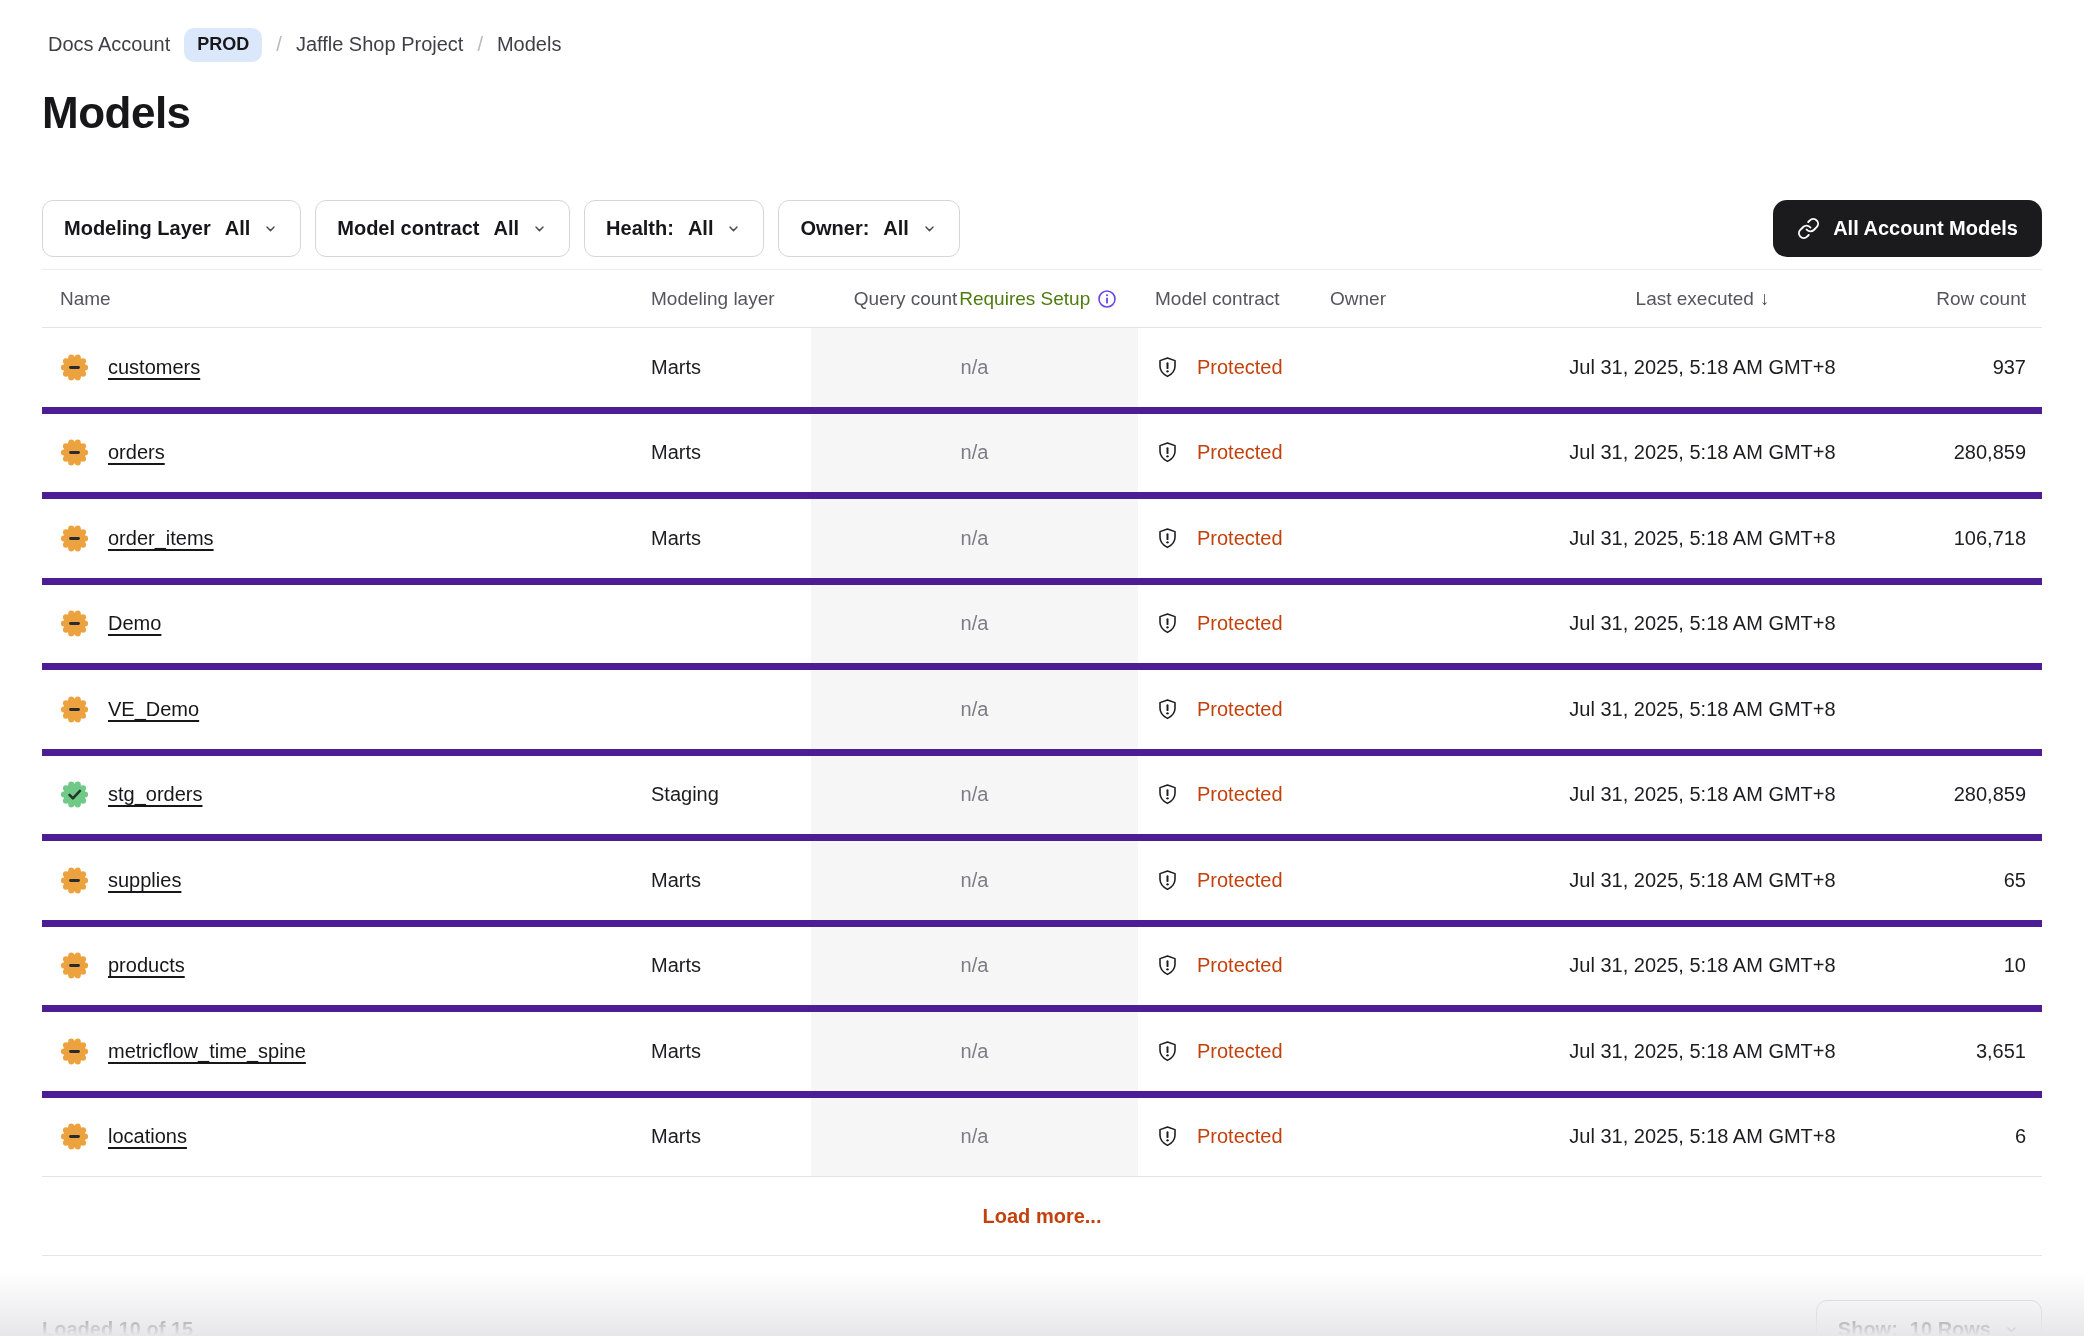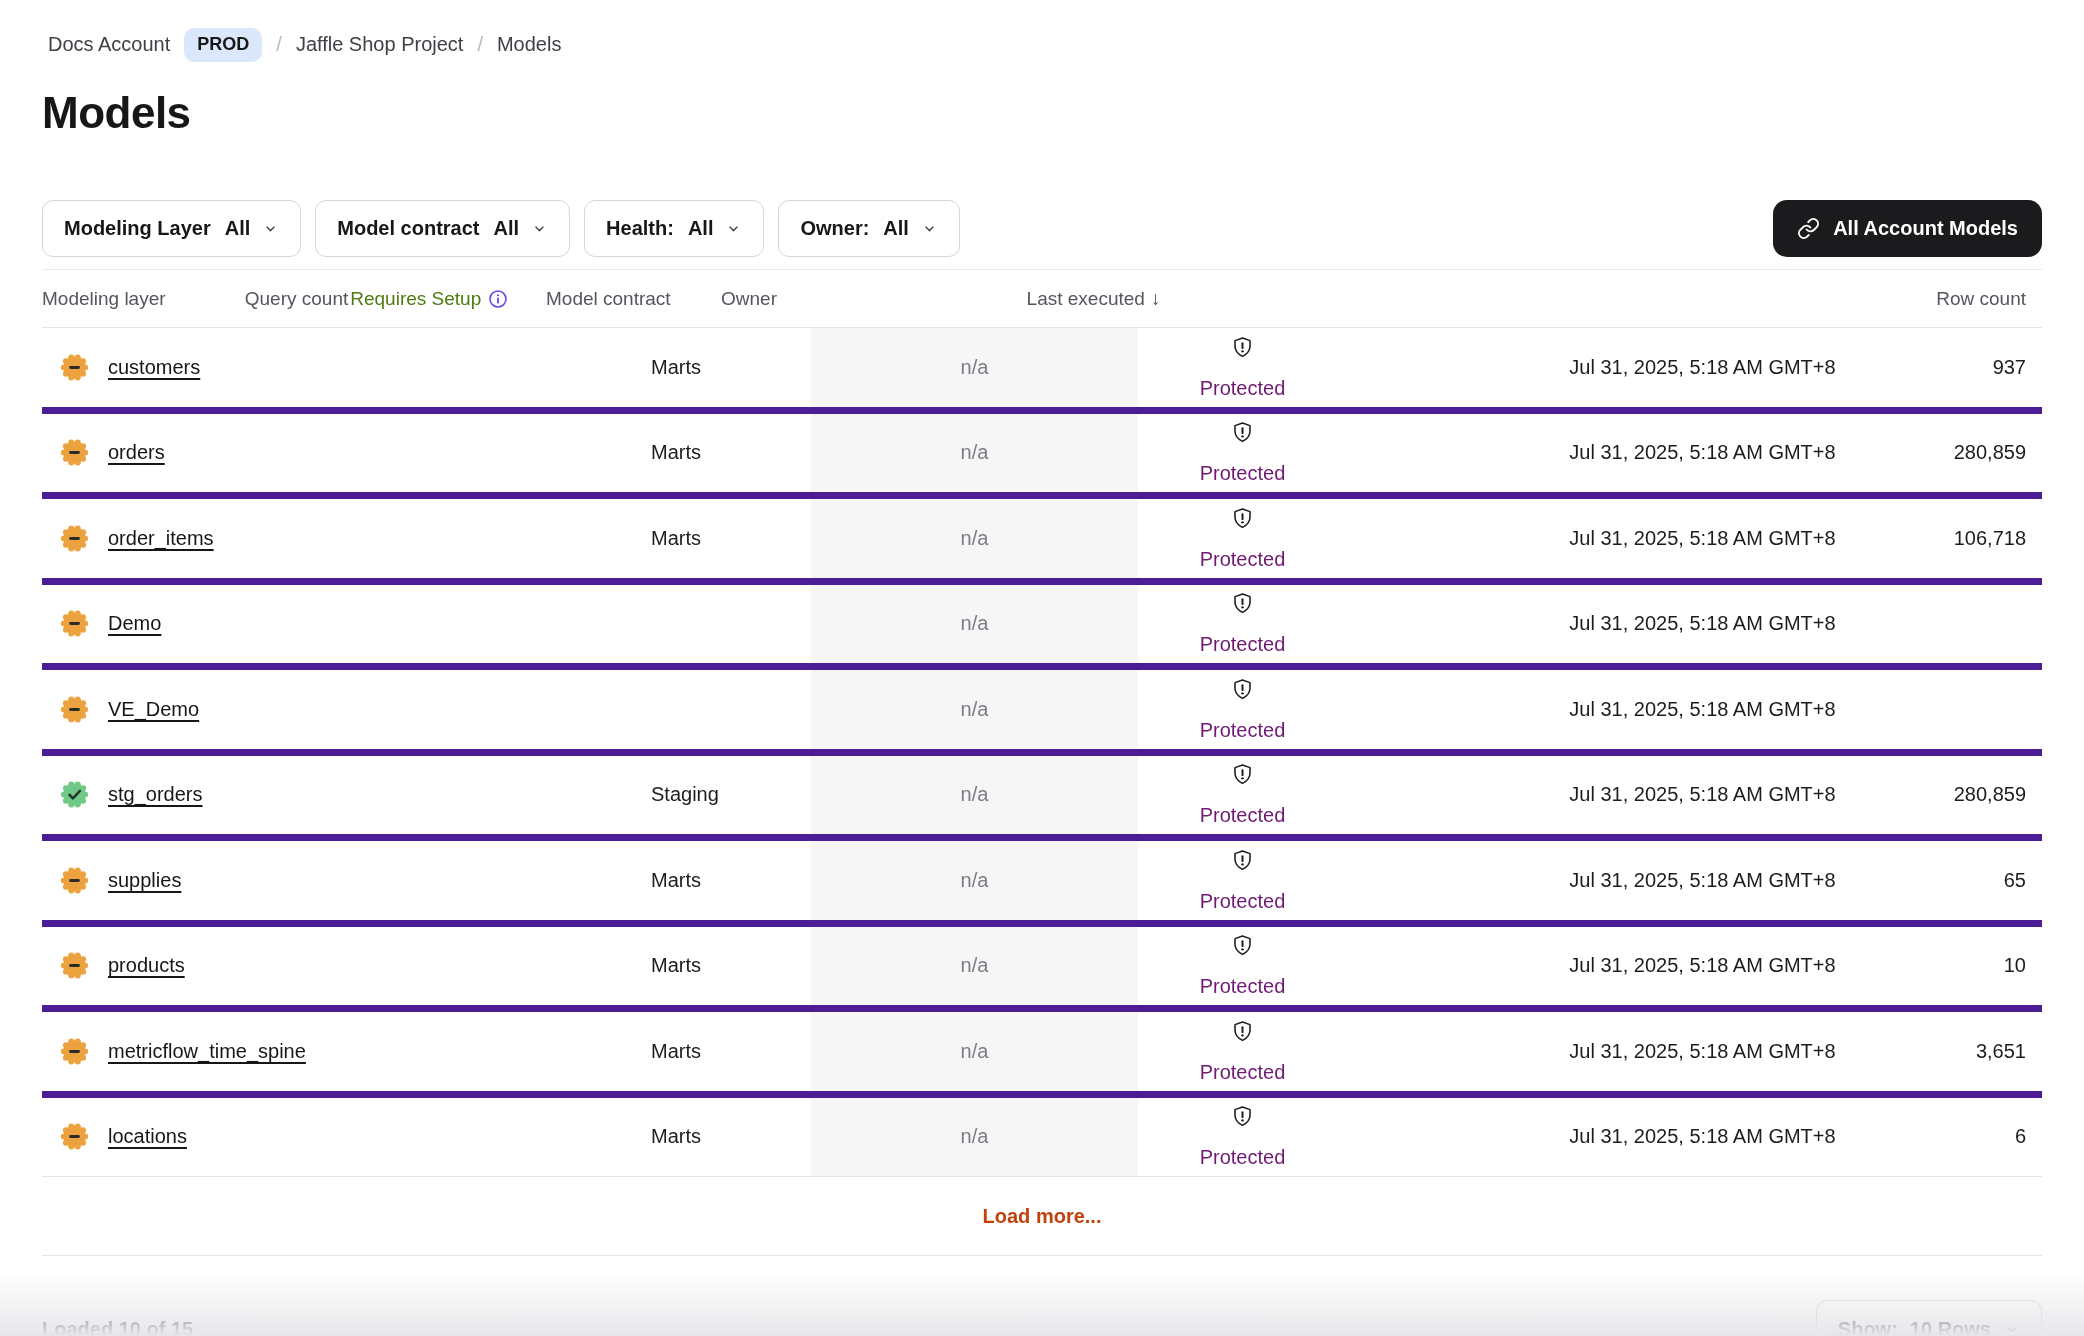--- a/index.html
+++ b/index.html
@@ -63,21 +63,21 @@
   .td-name{display:flex;align-items:center;gap:19px;}
   .model-link{color:#17171a;font-weight:500;text-decoration:underline;text-underline-offset:4px;cursor:pointer;}
   .seal{width:29px;height:29px;display:block;flex:none;}
   .seal-bg{fill:#eba23f;}
   .status-success .seal-bg{fill:#70c986;}
   .glyph-minus{fill:#2b2b2e;}
   .glyph-check{display:none;stroke:#24352a;fill:none;stroke-width:2.6;stroke-linecap:round;stroke-linejoin:round;}
   .status-success .glyph-minus{display:none;}
   .status-success .glyph-check{display:block;}
   .td-query{background:#f6f6f7;height:100%;display:flex;align-items:center;justify-content:center;color:#7c7c85;}
-  .td-contract{display:flex;align-items:center;gap:17px;color:#701a75;flex-direction:column;}
+  .td-contract{display:flex;align-items:center;gap:17px;color:#c2410c;}
   .shield-icon{width:25px;height:25px;flex:none;color:#1d1d21;}
   .shield-icon path{fill:none;stroke:currentColor;stroke-width:1.5;stroke-linejoin:round;}
   .shield-icon line{stroke:currentColor;stroke-width:1.9;stroke-linecap:round;}
   .shield-icon circle{fill:currentColor;}
 
   .load-more-row{height:78px;display:flex;align-items:center;justify-content:center;border-bottom:1px solid #e6e6e9;}
   .load-more{font-size:20px;font-weight:700;color:#c2410c;cursor:pointer;}
 
   
   .footer{margin:0 42px;padding-top:44px;display:flex;justify-content:space-between;align-items:center;}
@@ -139,20 +139,21 @@
     <svg viewBox="0 0 24 24">
       <path d="M10 13a5 5 0 0 0 7.54.54l3-3a5 5 0 0 0-7.07-7.07l-1.72 1.71"></path>
       <path d="M14 11a5 5 0 0 0-7.54-.54l-3 3a5 5 0 0 0 7.07 7.07l1.71-1.71"></path>
     </svg>
     <span>All Account Models</span>
   </button>
 </div>
 
 <div class="table">
   <div class="thead">
+    <div class="th col-name">Name</div>
     <div class="th col-layer">Modeling layer</div>
     <div class="th col-query th-query">
       <span>Query count</span>
       <span class="sub">
         <span>Requires Setup</span>
         <svg class="info-icon" viewBox="0 0 20 20">
           <circle class="ring" cx="10" cy="10" r="8"></circle>
           <line x1="10" y1="9.3" x2="10" y2="13.7"></line>
           <circle class="dot" cx="10" cy="6.2" r="1.05"></circle>
         </svg>

